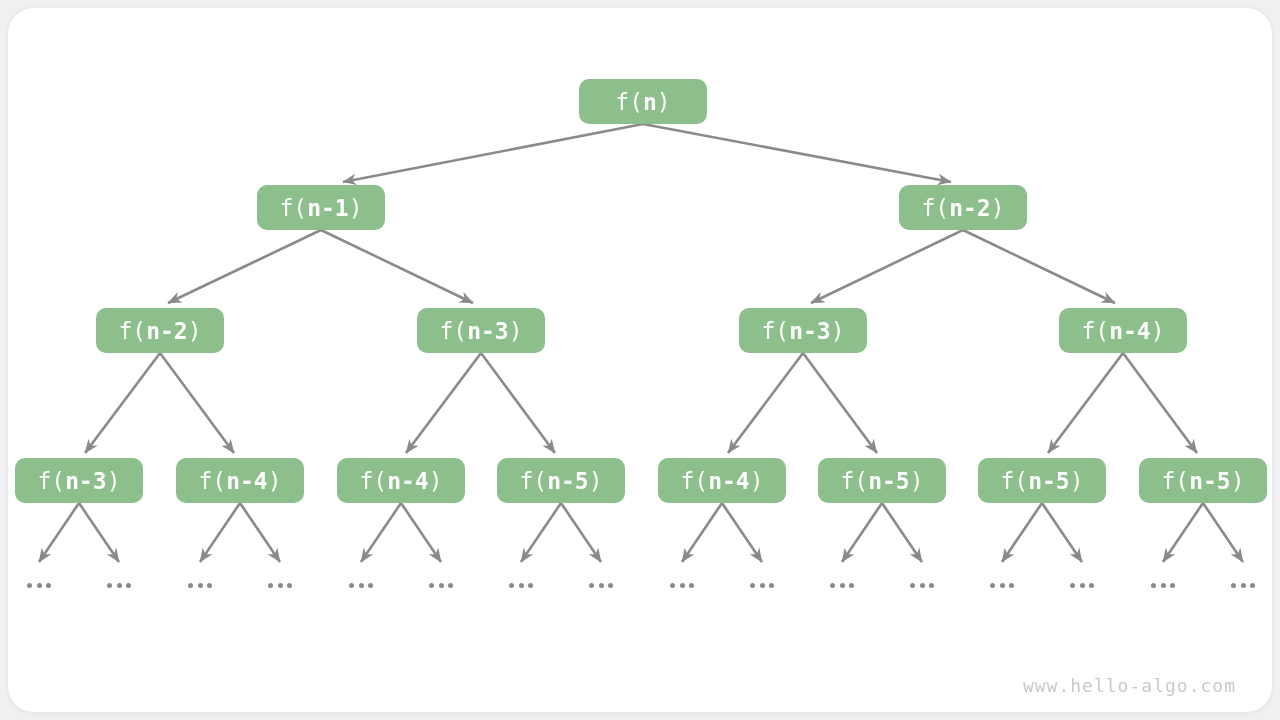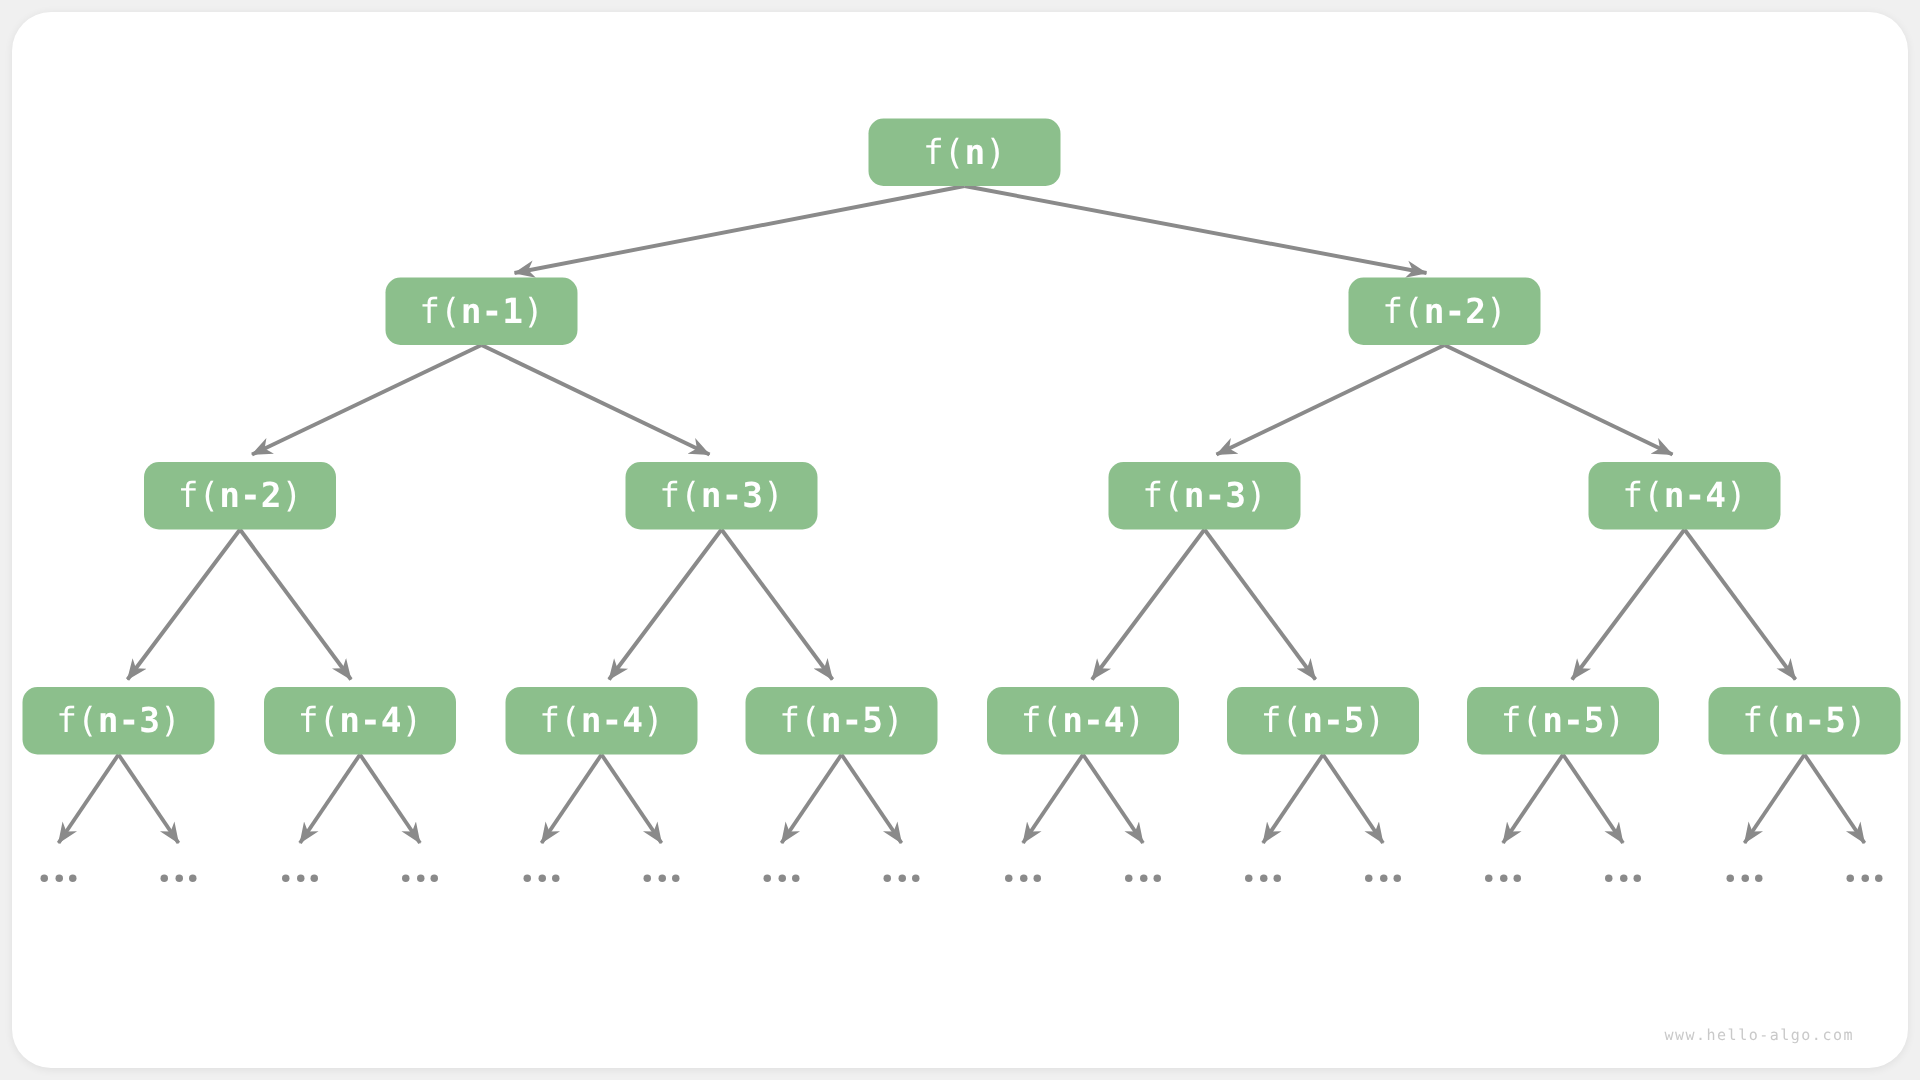--- a/index.html
+++ b/index.html
@@ -48,21 +48,21 @@
     width:24px;height:6px;
     display:flex;align-items:center;justify-content:space-between;
   }
   .ellipsis-group .dot{
     width:5px;height:5px;border-radius:50%;
     background:var(--arrow-gray);
   }
   .watermark{
     position:absolute;
     right:36px;bottom:16px;
-    font-size:10px;
+    font-size:18px;
     letter-spacing:1px;
     color:var(--watermark-gray);
   }
 </style>
 </head>
 <body>
 
 <div class="card">
 
   <svg class="edges" viewBox="0 0 1264 704">

